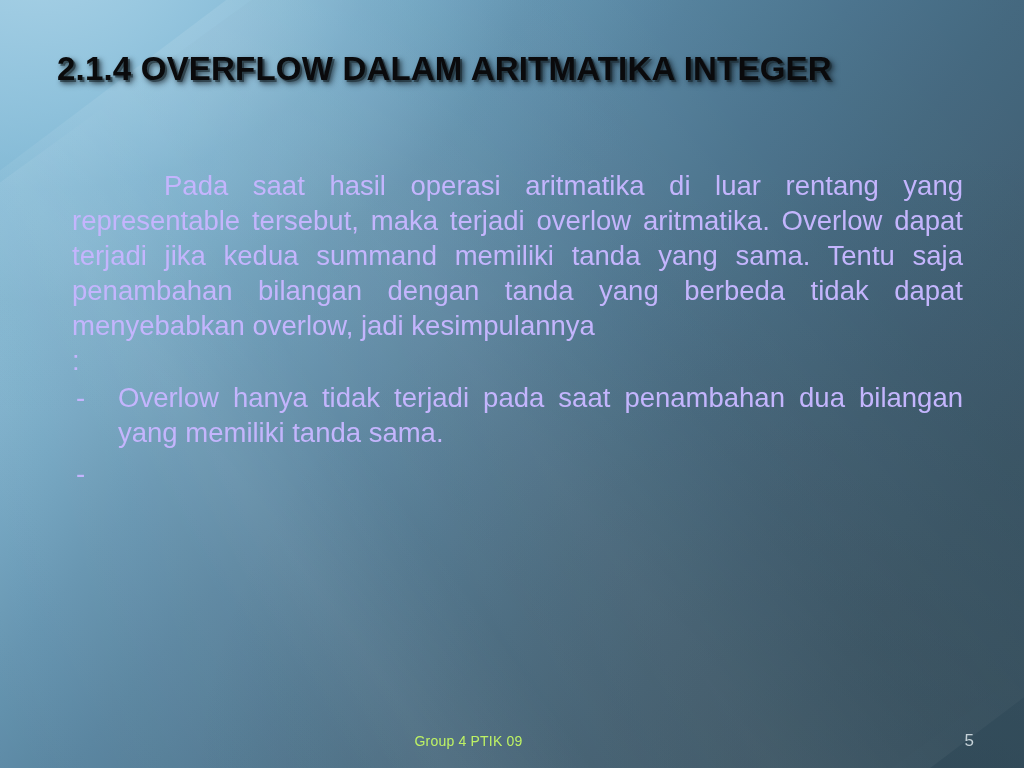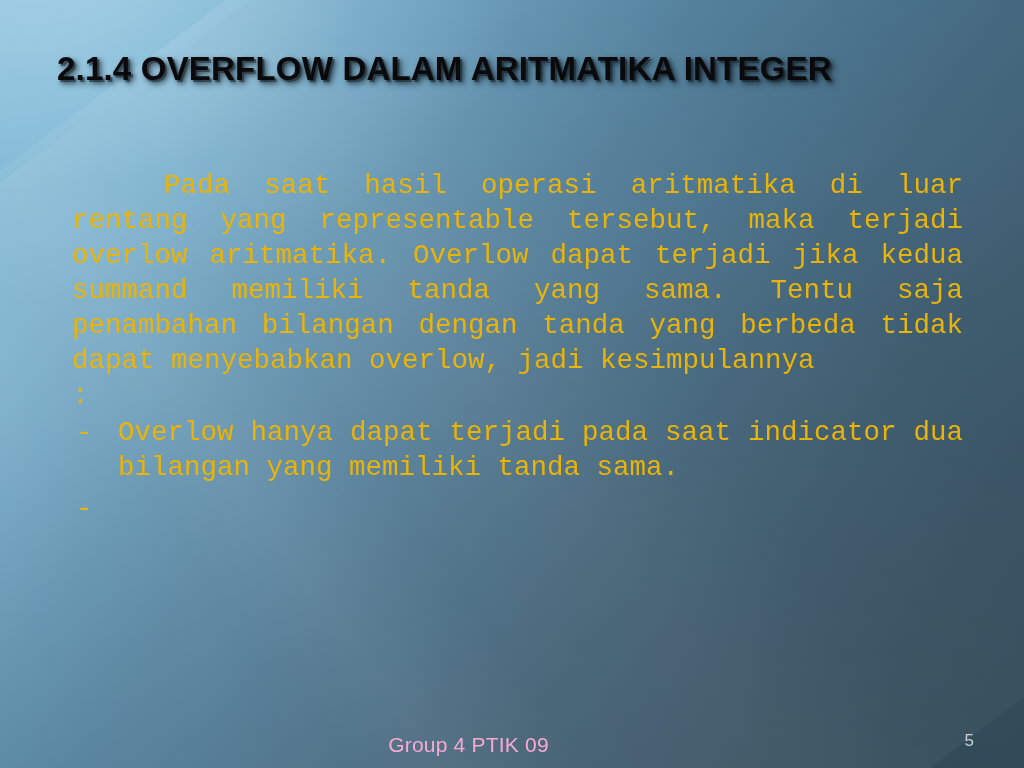--- a/index.html
+++ b/index.html
@@ -103,24 +103,23 @@
        2px 2px 0 rgba(22,34,40,0.55),
        3px 3px 4px rgba(12,20,26,0.55),
        4px 4px 7px rgba(10,18,24,0.40);
   }
 
   
   .body-block {
     position:absolute;
     left:72px; top:168px;
     width:891px;
-    color:#eab308;
+    color:#c4b5fd;
     font-size:27.5px;
     line-height:35px;
-    font-family:Liberation Mono, monospace;
   }
 
   p.para {
     text-align:justify;
     text-justify:inter-word;
   }
   p.para.indented { text-indent:92px; }
 
   .colon-line { line-height:35px; }
 
@@ -157,22 +156,22 @@
     margin-right:38px;
     margin-left:10px;
   }
 
   
   .footer-text {
     position:absolute;
     left:0; top:733px;
     width:937px;
     text-align:center;
-    font-size:21px;
-    color:#f9a8d4;
+    font-size:14px;
+    color:#bef264;
     letter-spacing:0.2px;
   }
   .page-number {
     position:absolute;
     right:50px; top:731px;
     font-size:17px;
     color:#c6d2d8;
   }
 </style>
 </head>
@@ -191,21 +190,21 @@
     <div class="title">2.1.4 OVERFLOW DALAM ARITMATIKA INTEGER</div>
 
     <div class="body-block">
 
       <p class="para indented">Pada saat hasil operasi  aritmatika di luar rentang yang representable tersebut, maka terjadi overlow aritmatika. Overlow dapat terjadi jika kedua summand memiliki tanda yang sama. Tentu saja penambahan bilangan dengan tanda yang berbeda tidak dapat menyebabkan overlow, jadi kesimpulannya</p>
 
       <div class="colon-line">:</div>
 
       <div class="dash-item">
         <span class="dash">-</span>
-        <span>Overlow  hanya dapat terjadi pada saat indicator dua bilangan yang memiliki tanda sama.</span>
+        <span>Overlow  hanya tidak terjadi pada saat penambahan dua bilangan yang memiliki tanda sama.</span>
       </div>
 
       <div class="dash-item second">
         <span class="dash">-</span>
       </div>
 
 
     </div>
 
     <div class="footer-text">Group 4  PTIK 09</div>

